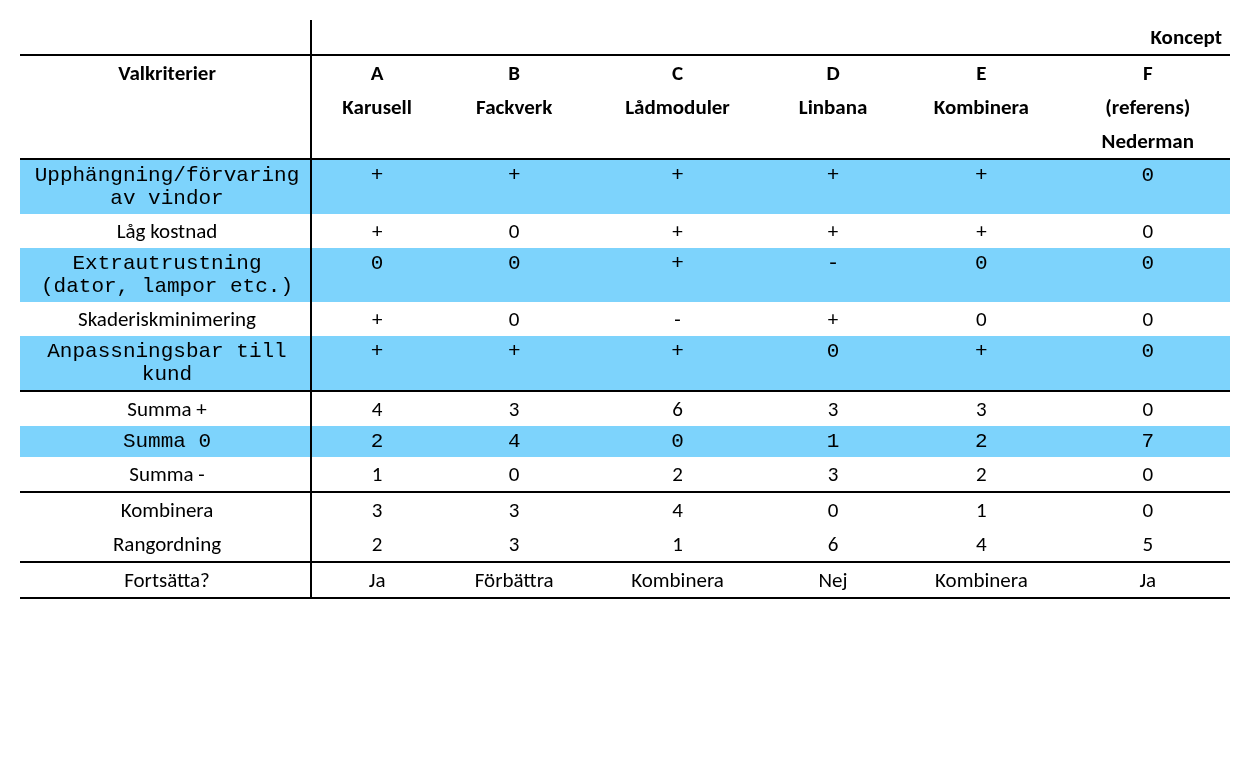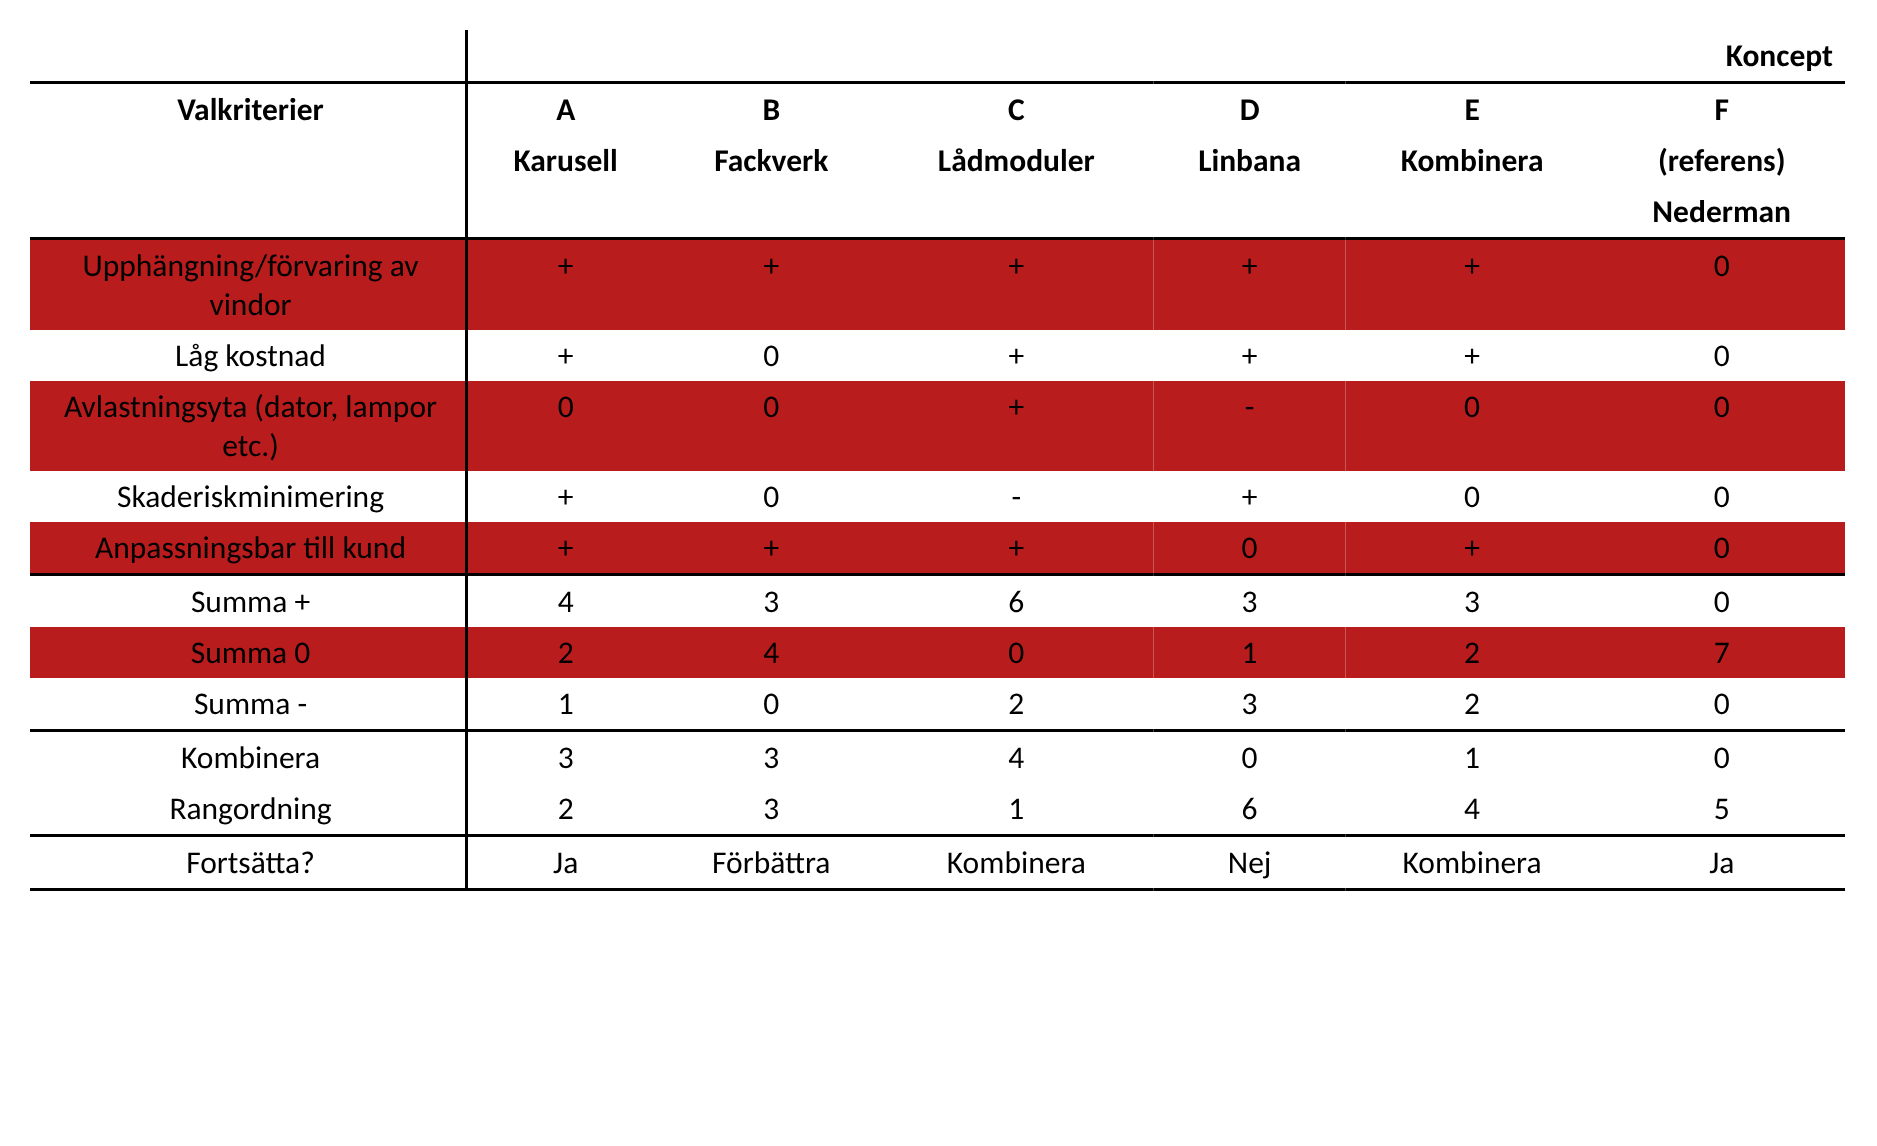--- a/index.html
+++ b/index.html
@@ -26,21 +26,21 @@
     padding-left: 12px;
   }
   .koncept-header {
     text-align: right;
     font-weight: bold;
     border-bottom: none;
   }
   .top-border    { border-top: 2px solid #000; }
   .bottom-border { border-bottom: 2px solid #000; }
   .bold { font-weight: bold; }
-  .shade { background: #b91c1c; }
+  .shade { background: #7dd3fc; font-family: Liberation Mono, monospace; }
   .colhead-line1 { font-weight: bold; }
   .colhead-line2 { font-weight: bold; }
 </style>
 </head>
 <body>
 
 <table>
 
   <tbody>
       <tr>
@@ -90,21 +90,21 @@
   <tr>
     <td class="crit">Låg kostnad</td>
     <td>+</td>
     <td>0</td>
     <td>+</td>
     <td>+</td>
     <td>+</td>
     <td>0</td>
   </tr>
   <tr class="shade">
-    <td class="crit">Avlastningsyta (dator, lampor etc.)</td>
+    <td class="crit">Extrautrustning (dator, lampor etc.)</td>
     <td>0</td>
     <td>0</td>
     <td>+</td>
     <td>-</td>
     <td>0</td>
     <td>0</td>
   </tr>
   <tr>
     <td class="crit">Skaderiskminimering</td>
     <td>+</td>

